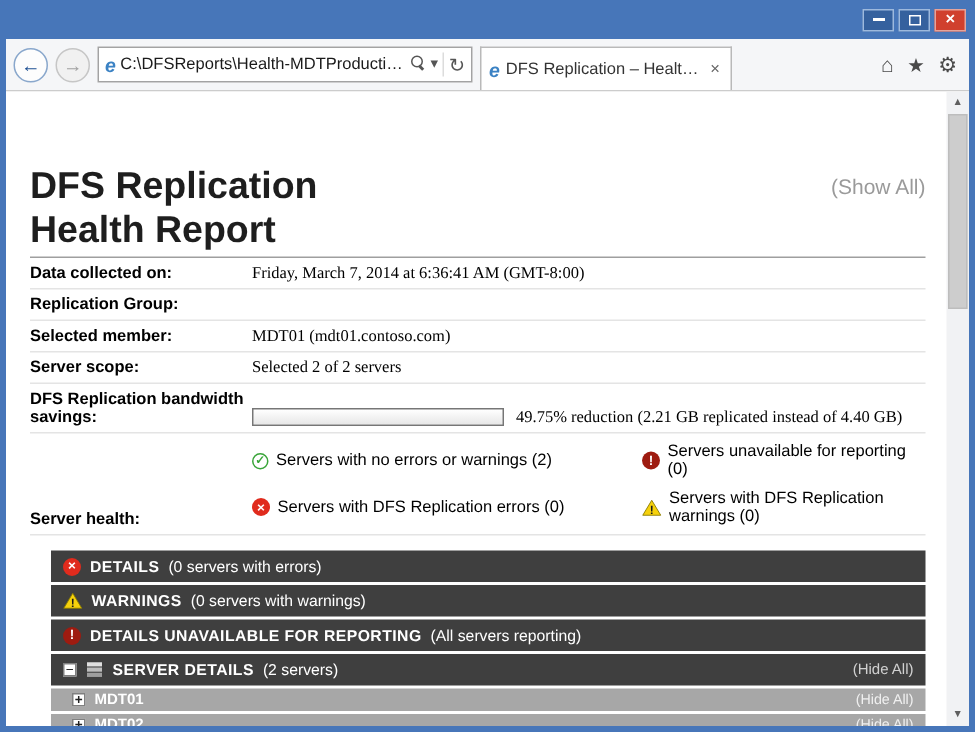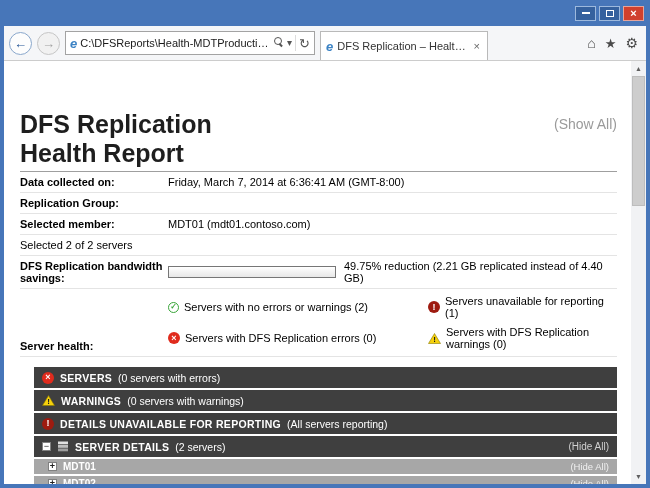--- a/index.html
+++ b/index.html
@@ -73,21 +73,21 @@
 
   
   .page { position:absolute; left:0; top:0; right:15px; bottom:0; padding:6px 14px 0 16px; }
   .report-header { position:relative;margin-top:43px; }
   h1 { font-size:25px; line-height:1.14; color:#1e1e1e; font-weight:bold; margin:2px 0 4px; }
   .show-all { position:absolute; top:6px; right:0; color:#9a9a9a; font-size:14px; cursor:pointer; }
   .hr { border-top:1px solid #9f9f9f; }
 
   .frow { display:flex; align-items:flex-end; padding:4px 0; border-bottom:1px solid #e4e4e4; font-size:11px; }
   .frow .lbl { width:148px; flex-shrink:0; font-weight:bold; color:#000; }
-  .frow .val { flex:1; color:#000; }
+  .frow .val { flex:1; color:#000;font-family:Liberation Serif, serif; }
   .muted { color:#a5a5a5; }
 
   .bw-val { display:flex; align-items:center; gap:8px; }
   .pbar { width:168px; height:12px; border:1px solid #767676; background:linear-gradient(#ffffff,#e7e7e7); flex-shrink:0; }
   .pfill { height:100%; background:#2b32cc; }
 
   .health-grid { display:grid; grid-template-columns:252px 1fr; row-gap:7px; column-gap:8px; flex:1; padding:2px 0; }
   .hitem { display:flex; align-items:center; gap:5px; font-size:11px; }
 
   .ic { width:12px; height:12px; border-radius:50%; display:inline-flex; align-items:center; justify-content:center;
@@ -167,60 +167,61 @@
         <span class="val">Friday, March 7, 2014 at 6:36:41 AM (GMT-8:00)</span>
       </div>
       <div class="frow">
         <span class="lbl">Replication Group:</span>
       </div>
       <div class="frow">
         <span class="lbl">Selected member:</span>
         <span class="val muted">MDT01 (mdt01.contoso.com)</span>
       </div>
       <div class="frow">
+        <span class="lbl">Server scope:</span>
         <span class="val">Selected 2 of 2 servers</span>
       </div>
 
       <div class="frow">
         <span class="lbl">DFS Replication bandwidth savings:</span>
         <span class="val bw-val">
           <span class="pbar"><span class="pfill" style="width: 49.75%;"></span></span>
           <span>49.75% reduction (2.21 GB replicated instead of 4.40 GB)</span>
         </span>
       </div>
 
       <div class="frow">
         <span class="lbl">Server health:</span>
         <span class="health-grid">
           <span class="hitem">
             <span class="ic ic-ok">✓</span>
             <span>Servers with no errors or warnings (2)</span>
           </span>
           <span class="hitem">
             <span class="ic ic-unavail">!</span>
-            <span>Servers unavailable for reporting (1)</span>
+            <span>Servers unavailable for reporting (0)</span>
           </span>
           <span class="hitem">
             <span class="ic ic-err">×</span>
             <span>Servers with DFS Replication errors (0)</span>
           </span>
           <span class="hitem">
             <svg width="13" height="11" viewBox="0 0 13 11" style="flex-shrink:0">
               <polygon points="6.5,0.5 12.5,10.5 0.5,10.5" fill="#f6d10c" stroke="#8a7a00" stroke-width="0.6"></polygon>
               <text x="6.5" y="9.4" text-anchor="middle" font-size="8" font-weight="bold" fill="#1a1a1a">!</text>
             </svg>
             <span>Servers with DFS Replication warnings (0)</span>
           </span>
         </span>
       </div>
 
       <div class="accordion">
         <div class="acc-header">
           <span class="ic ic-err">×</span>
-          <span class="acc-title">SERVERS</span>
+          <span class="acc-title">DETAILS</span>
           <span class="acc-sub">(0 servers with errors)</span>
         </div>
         <div class="acc-header">
           <svg width="13" height="11" viewBox="0 0 13 11" style="flex-shrink:0">
             <polygon points="6.5,0.5 12.5,10.5 0.5,10.5" fill="#f6d10c" stroke="#8a7a00" stroke-width="0.6"></polygon>
             <text x="6.5" y="9.4" text-anchor="middle" font-size="8" font-weight="bold" fill="#1a1a1a">!</text>
           </svg>
           <span class="acc-title">WARNINGS</span>
           <span class="acc-sub">(0 servers with warnings)</span>
         </div>

